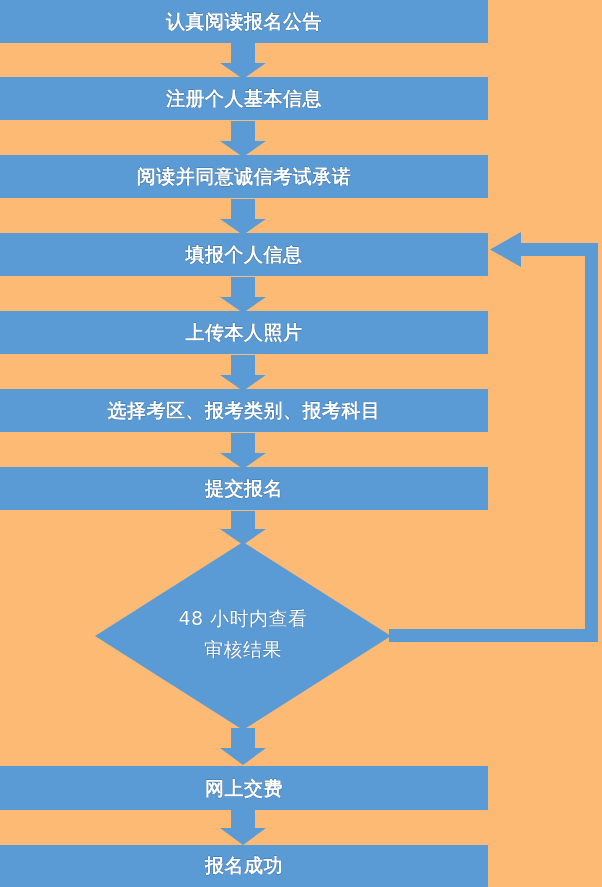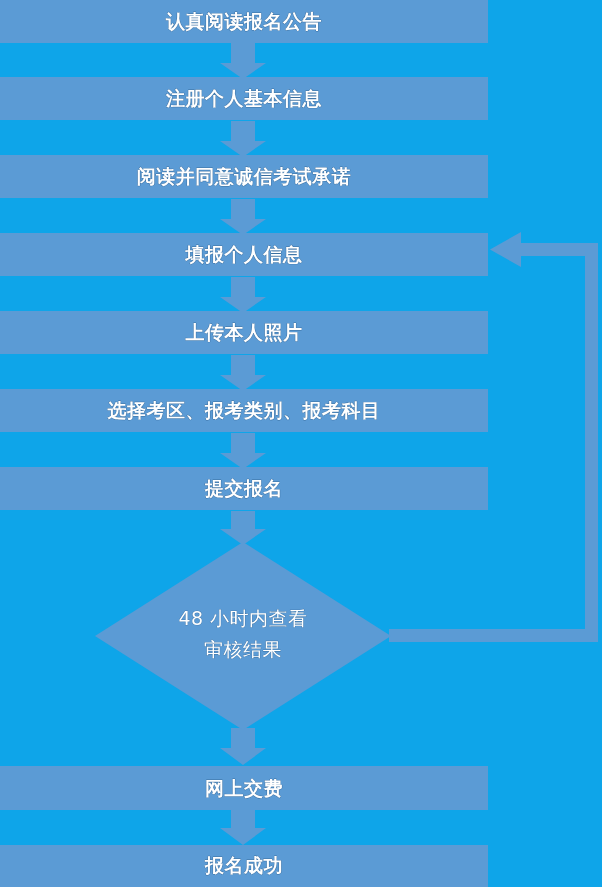--- a/index.html
+++ b/index.html
@@ -10,21 +10,21 @@
   body {
     width: 602px;
     height: 887px;
     overflow: hidden;
     font-family: "DejaVu Sans", "Liberation Sans", sans-serif;
   }
   #flowchart-root {
     position: relative;
     width: 602px;
     height: 887px;
-    background: #0ea5e9;
+    background: #fdba74;
   }
   svg.chart-svg {
     position: absolute;
     left: 0;
     top: 0;
     width: 602px;
     height: 887px;
     display: block;
   }
   .node-shape {

